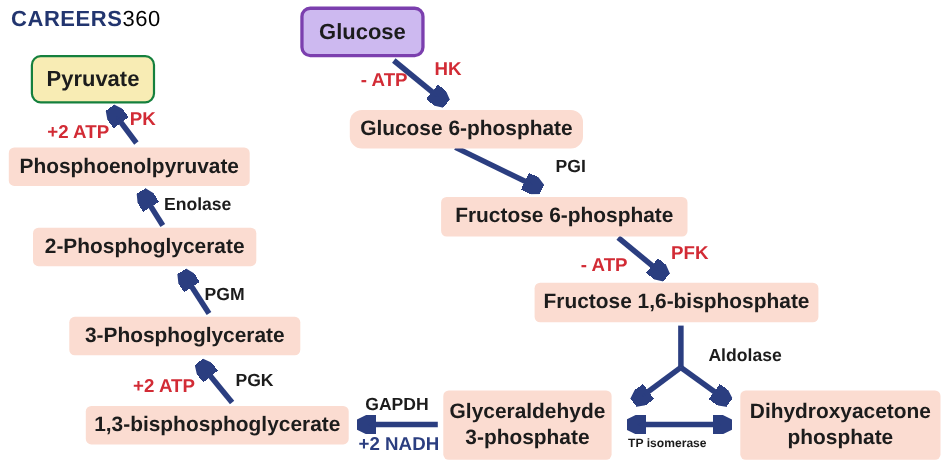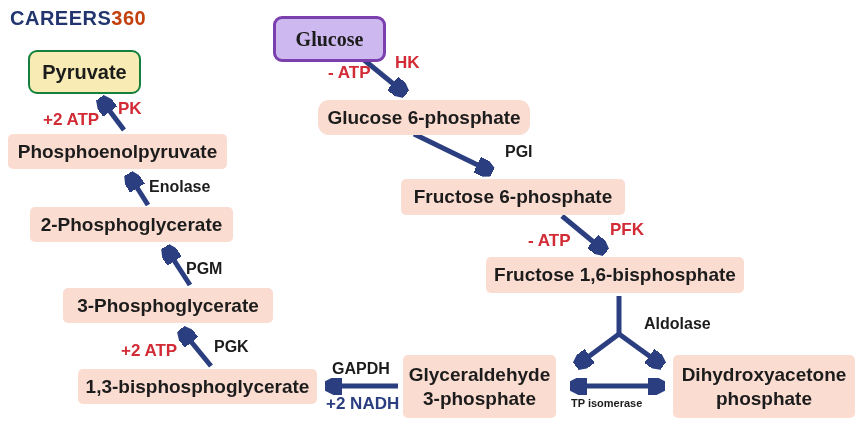--- a/index.html
+++ b/index.html
@@ -4,21 +4,21 @@
 <style>
   html,body{margin:0;padding:0;background:#fff;}
   .canvas{
     position:relative;width:860px;height:430px;background:#ffffff;
     font-family:"Liberation Sans", sans-serif;overflow:hidden;
   }
   .arrow-layer{position:absolute;left:0;top:0;width:860px;height:430px;}
   .arrow-layer path{stroke:#2b3e80;stroke-width:5;fill:none;}
   .logo{position:absolute;left:10px;top:7px;font-size:20px;font-weight:bold;letter-spacing:.5px;white-space:nowrap;}
   .logo .brand{color:#22356f;}
-  .logo .suffix{color:#c2410c;font-weight:bold;}
+  .logo .suffix{color:#000000;font-weight:normal;}
   .node{
     position:absolute;display:flex;align-items:center;justify-content:center;
     background:#fbdcd1;border-radius:5px;color:#1c1c1c;font-weight:bold;
     font-size:19px;text-align:center;white-space:pre-line;line-height:1.25;
   }
   .node.glucose{
     background:#cdb9f0;border:3px solid #7b3fae;border-radius:9px;font-size:20px;
   }
   .node.pyruvate{
     background:#f8ecb4;border:2px solid #15803d;border-radius:9px;font-size:20px;
@@ -51,21 +51,21 @@
     <path d="M211,366 L184,333" marker-end="url(#ah)"></path>
     <path d="M190,285 L168,251" marker-end="url(#ah)"></path>
     <path d="M148,205 L131,178" marker-end="url(#ah)"></path>
     <path d="M124,130 L103,102" marker-end="url(#ah)"></path>
   </svg>
 
   <div class="logo">
     <span class="brand">CAREERS</span><span class="suffix">360</span>
   </div>
 
-  <div class="node glucose" style="left:273px;top:16px;width:107px;height:40px;font-family:Liberation Serif, serif;">Glucose</div>
+  <div class="node glucose" style="left:273px;top:6px;width:107px;height:40px;">Glucose</div>
   <div class="node pyruvate" style="left:28px;top:50px;width:109px;height:40px;">Pyruvate</div>
   <div class="node" style="left:318px;top:100px;width:212px;height:35px;border-radius:11px;">Glucose 6-phosphate</div>
   <div class="node" style="left:401px;top:179px;width:224px;height:36px;">Fructose 6-phosphate</div>
   <div class="node" style="left:486px;top:257px;width:258px;height:36px;">Fructose 1,6-bisphosphate</div>
   <div class="node" style="left:403px;top:355px;width:153px;height:63px;">Glyceraldehyde
 3-phosphate</div>
   <div class="node" style="left:673px;top:355px;width:182px;height:63px;">Dihydroxyacetone
 phosphate</div>
   <div class="node" style="left:78px;top:369px;width:239px;height:35px;">1,3-bisphosphoglycerate</div>
   <div class="node" style="left:63px;top:288px;width:210px;height:35px;">3-Phosphoglycerate</div>

